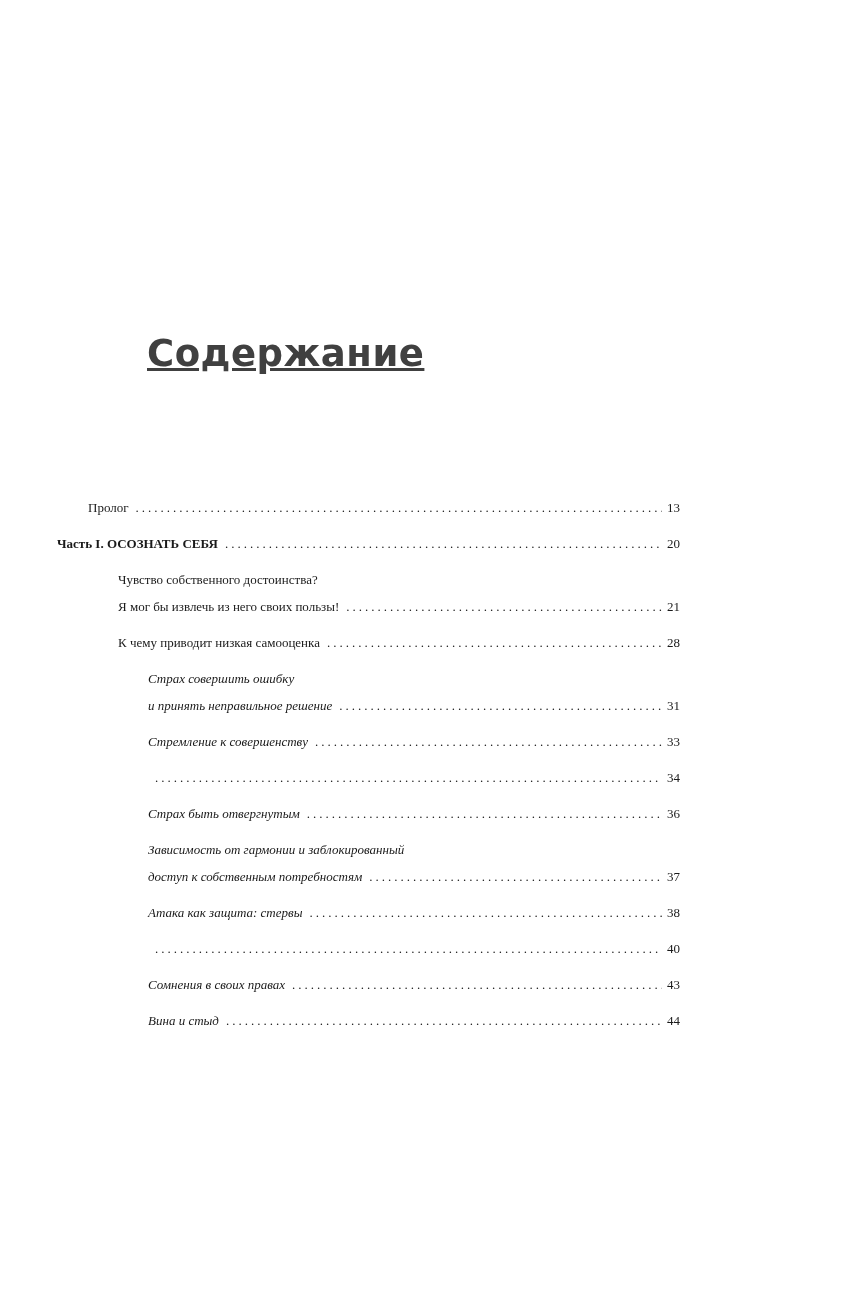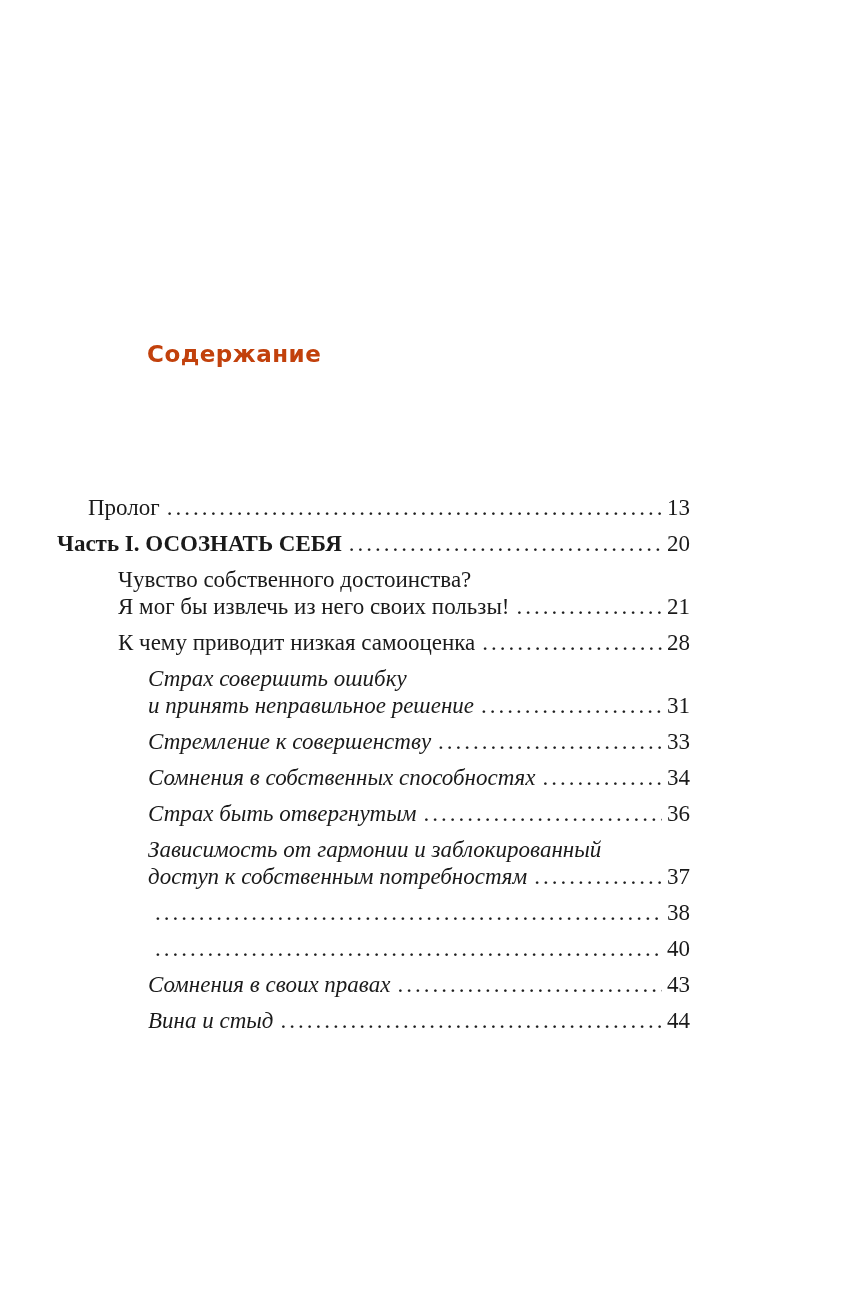--- a/index.html
+++ b/index.html
@@ -15,29 +15,30 @@
   }
   .page {
     position: relative;
     width: 844px;
     height: 1311px;
     padding: 334px 150px 0 57px;
   }
   .heading {
     font-family: "DejaVu Sans", "Liberation Sans", sans-serif;
     font-weight: 700;
-    font-size: 23px;
+    font-size: 37px;
     letter-spacing: 0.5px;
-    color: #c2410c;
+    color: #404040;
     margin-left: 90px;
     margin-bottom: 120px;
     line-height: 40px;
+    text-decoration: underline;
   }
   .toc {
-    font-size: 23px;
+    font-size: 13px;
     line-height: 27px;
   }
   .entry { margin-bottom: 9px; }
   .entry.bold { font-weight: bold; }
   .entry.italic { font-style: italic; }
   .ind0 { padding-left: 0; }
   .ind1 { padding-left: 31px; }
   .ind2 { padding-left: 61px; }
   .ind3 { padding-left: 91px; }
   .line {
@@ -115,21 +116,20 @@
       </div>
       <div class="entry ind3 italic">
         <div class="line">
           <span class="txt">Стремление к совершенству</span>
           <span class="leader"></span>
           <span class="pg">33</span>
         </div>
       </div>
       <div class="entry ind3 italic">
         <div class="line">
-          <span class="txt">Сомнения в собственных способностях</span>
           <span class="leader"></span>
           <span class="pg">34</span>
         </div>
       </div>
       <div class="entry ind3 italic">
         <div class="line">
           <span class="txt">Страх быть отвергнутым</span>
           <span class="leader"></span>
           <span class="pg">36</span>
         </div>
@@ -139,20 +139,21 @@
           <span class="txt">Зависимость от гармонии и заблокированный</span>
         </div>
         <div class="line">
           <span class="txt">доступ к собственным потребностям</span>
           <span class="leader"></span>
           <span class="pg">37</span>
         </div>
       </div>
       <div class="entry ind3 italic">
         <div class="line">
+          <span class="txt">Атака как защита: стервы</span>
           <span class="leader"></span>
           <span class="pg">38</span>
         </div>
       </div>
       <div class="entry ind3 italic">
         <div class="line">
           <span class="leader"></span>
           <span class="pg">40</span>
         </div>
       </div>

